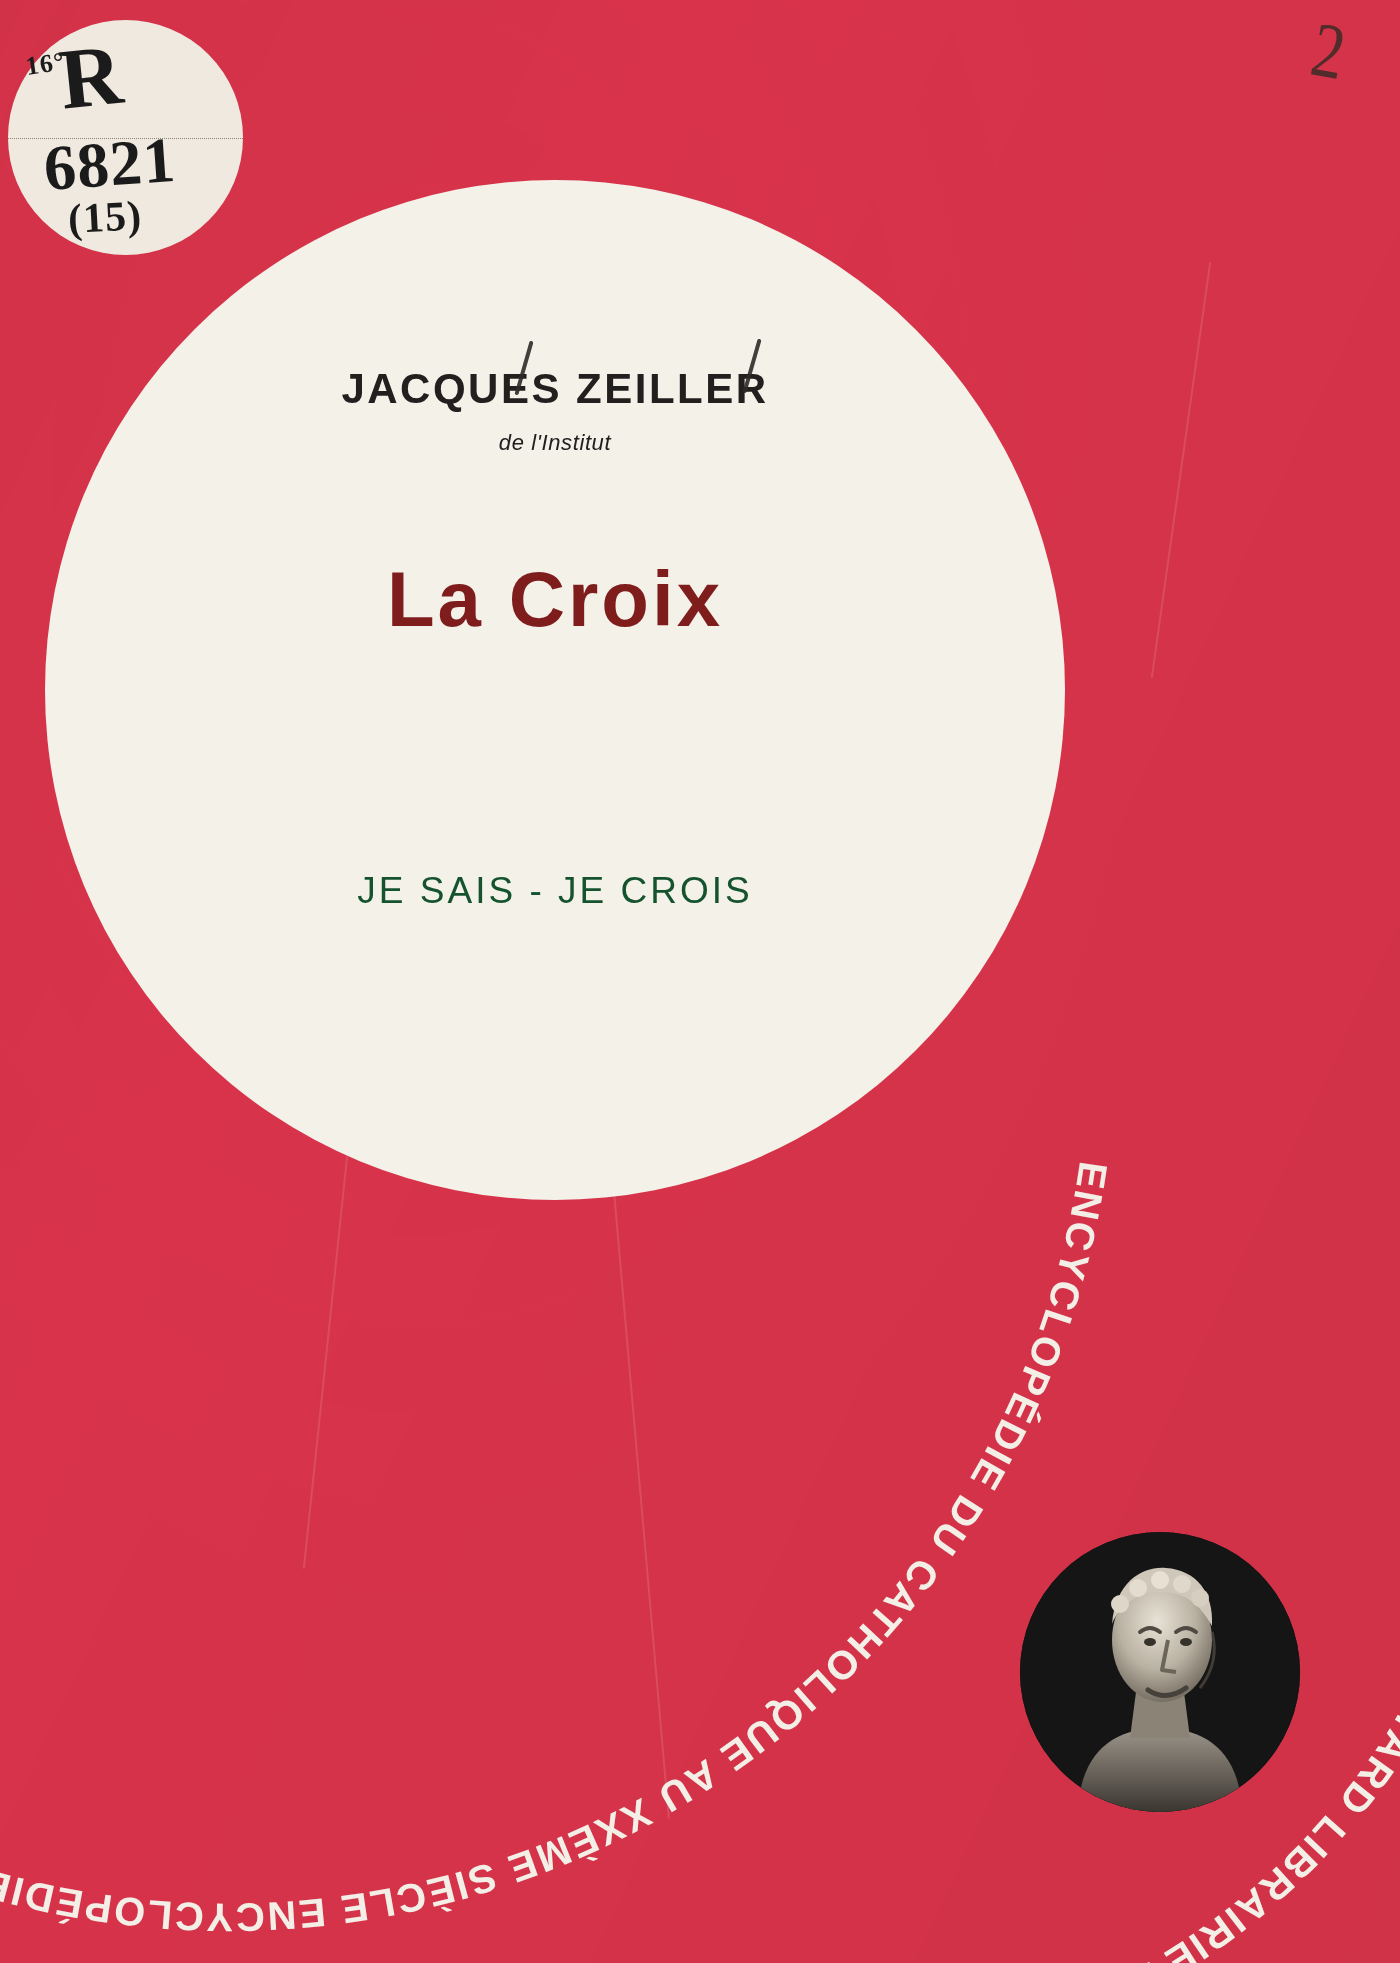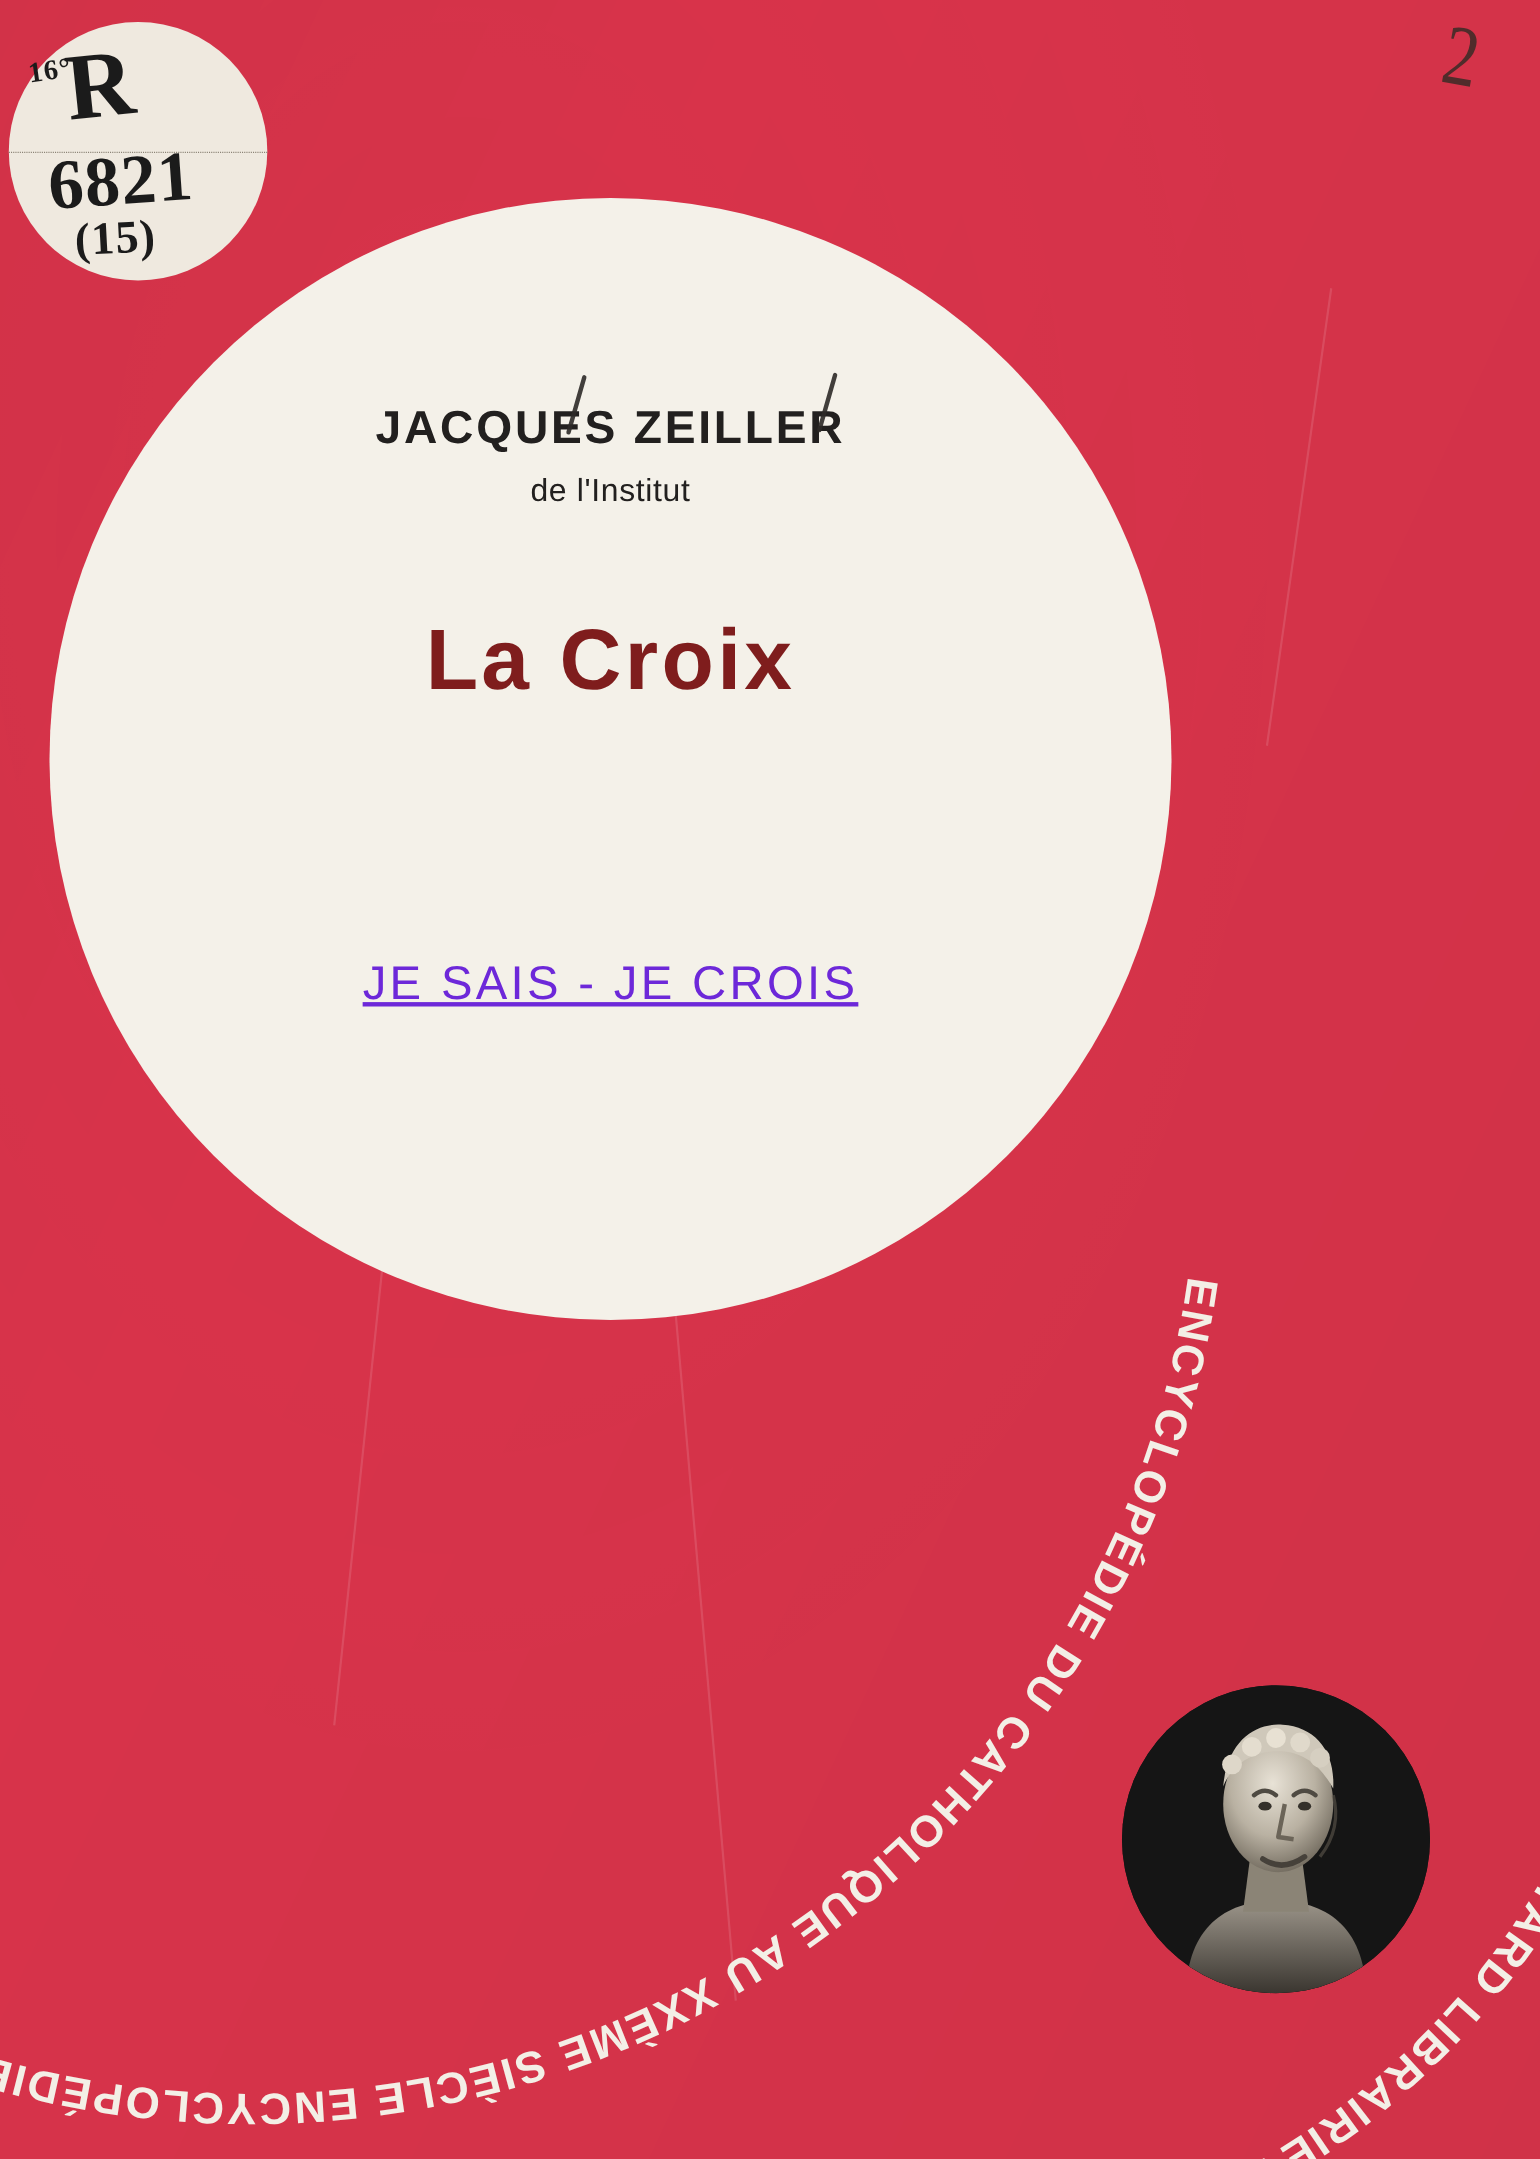--- a/index.html
+++ b/index.html
@@ -119,24 +119,25 @@
     font-size: 42px;
     font-weight: 700;
     letter-spacing: 2.5px;
     color: #22201f;
   }
   .author-sub {
     position: absolute;
     left: 0; right: 0;
     top: 250px;
     text-align: center;
-    font-size: 29px;
+    font-size: 22px;
     font-weight: 400;
     letter-spacing: .6px;
     color: #22201f;
+    font-style: italic;
   }
 
   
   .slash {
     position: absolute;
     width: 4px;
     height: 56px;
     background: #2d2a28;
     transform: rotate(16deg);
     border-radius: 2px;
@@ -156,25 +157,24 @@
     line-height: 1.28;
     letter-spacing: 0px;
   }
   .title .ln1 { letter-spacing: 3px; }
 
   .collection {
     position: absolute;
     left: 0; right: 0;
     top: 690px;
     text-align: center;
-    font-size: 43px;
+    font-size: 37px;
     font-weight: 400;
     letter-spacing: 3px;
-    color: #6d28d9;
-    text-decoration: underline;
+    color: #14532d;
   }
 
   
   .medallion {
     position: absolute;
     left: 1020px;
     top: 1532px;
     width: 280px;
     height: 280px;
     border-radius: 50%;

